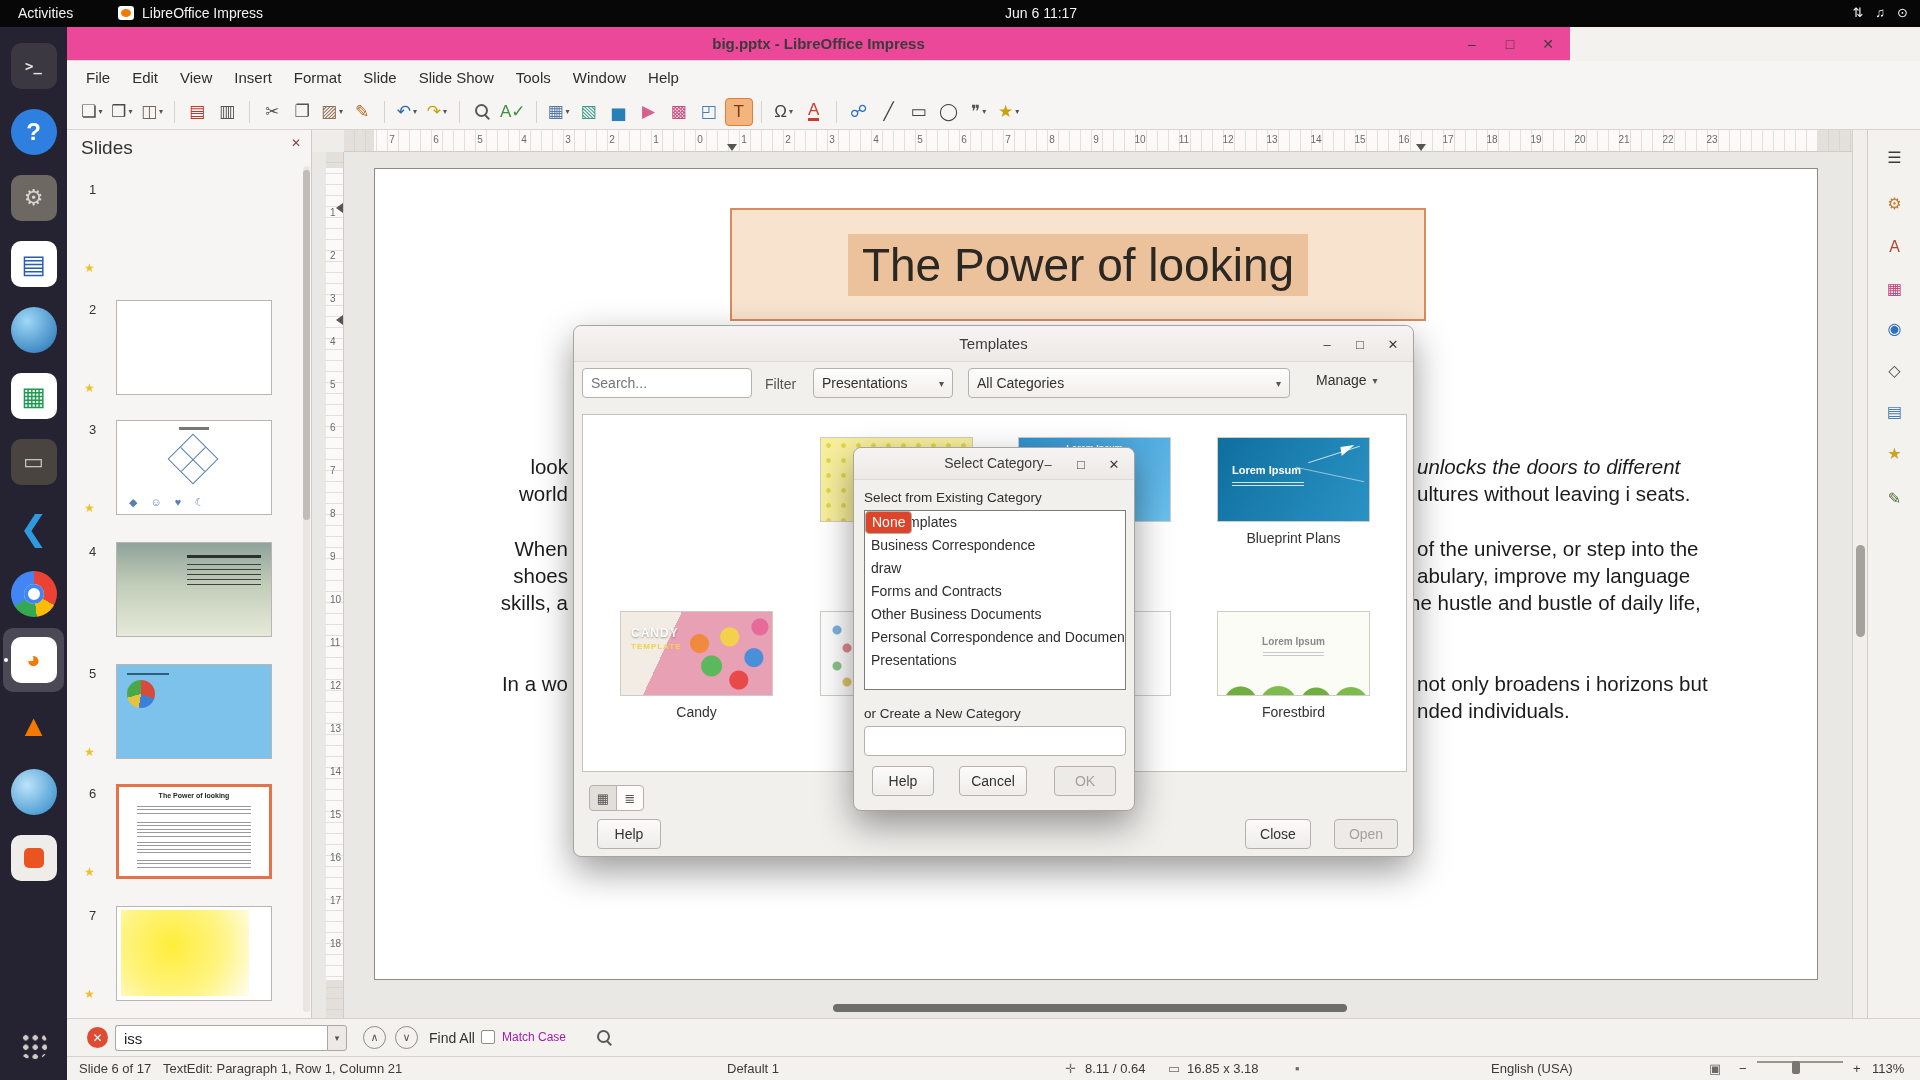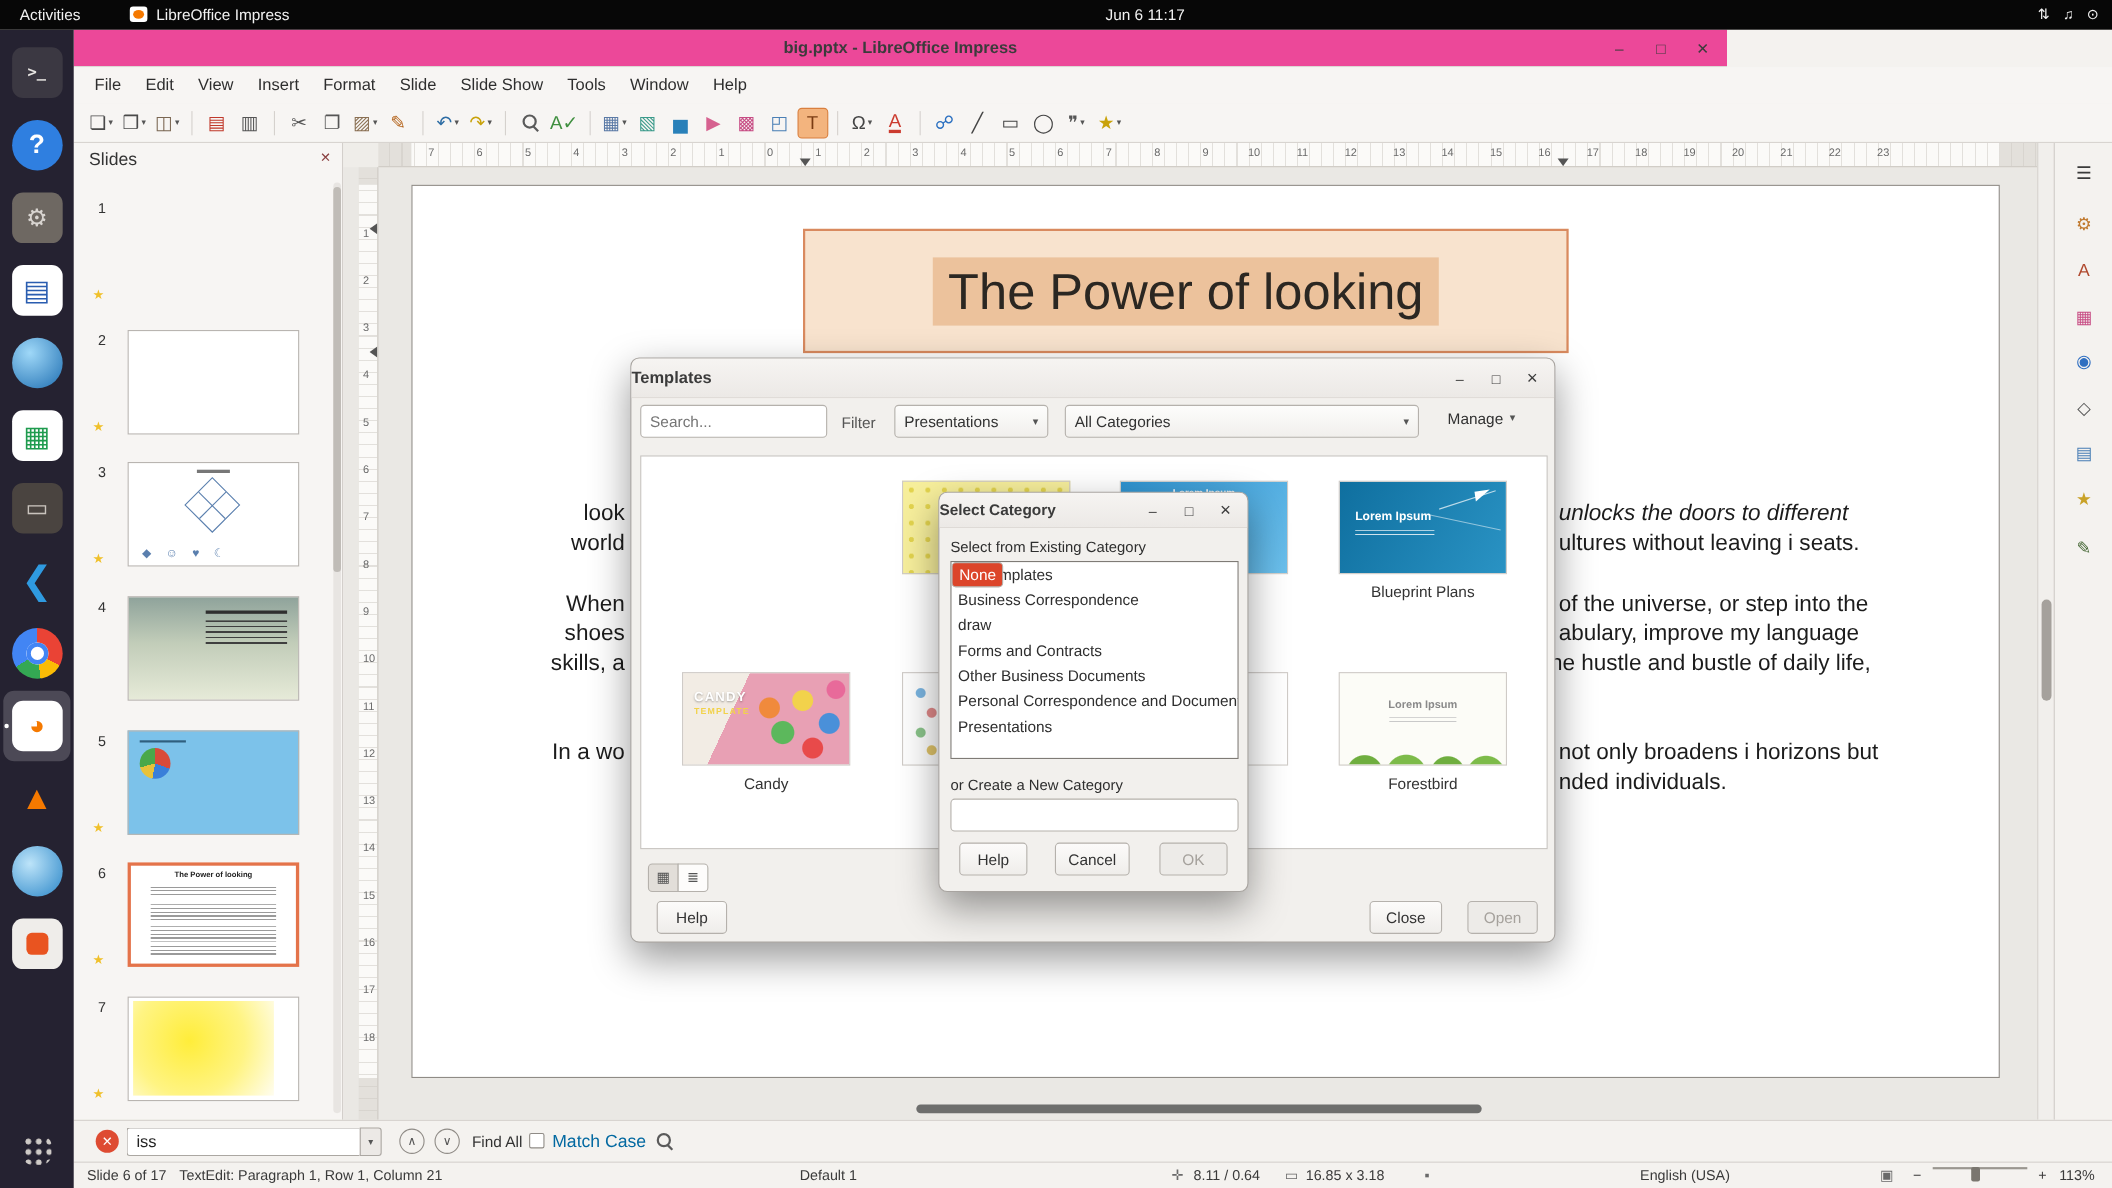--- a/index.html
+++ b/index.html
@@ -48,21 +48,21 @@
 .tb-glyph{font-size:17px;color:#4a4a4a;line-height:1}
 .tb-glyph.u{border-bottom:3px solid #cc3b2f;line-height:.95}
 .tb-dd{font-size:8px;color:#555;margin-left:2px}
 .tb-sep{width:1px;height:22px;background:#d5d1cd;margin:0 7px}
 .mag-icon{position:relative;width:15px;height:15px;display:inline-block}
 .mag-icon::before{content:"";position:absolute;left:0;top:0;width:9px;height:9px;border:2px solid #5a5a5a;border-radius:50%}
 .mag-icon::after{content:"";position:absolute;left:10px;top:10px;width:6px;height:2px;background:#5a5a5a;transform:rotate(45deg);transform-origin:left center}
 
 #slides-panel{position:absolute;left:67px;top:130px;width:245px;height:888px;background:#f7f5f3;border-right:1px solid #cfcbc7}
 .sp-head{position:relative;height:30px}
-.sp-title{position:absolute;left:14px;top:7px;font-size:16px;color:#333}
+.sp-title{position:absolute;left:14px;top:7px;font-size:19px;color:#333}
 .sp-close{position:absolute;right:10px;top:6px;font-size:12px;color:#8a4040}
 #slides-list{position:absolute;left:0;right:0;top:30px;bottom:0}
 .slide-row{position:absolute;left:0;width:100%;height:95px}
 .slide-num{position:absolute;left:22px;top:2px;font-size:13px;color:#333}
 .slide-star{position:absolute;left:17px;bottom:0;font-size:12px;color:#f0c02a}
 .slide-thumb{position:absolute;left:49px;top:0;width:156px;height:95px;background:#fff;border:1px solid #b9b5b1;overflow:hidden}
 .slide-thumb.selected{border:3px solid #e4734a}
 .sp-track{position:absolute;right:1px;top:36px;bottom:6px;width:7px;background:#e8e5e2;border-radius:4px}
 .sp-thumb{position:absolute;right:1px;top:40px;width:7px;height:350px;background:#c0bcb7;border-radius:4px}
 
@@ -115,31 +115,31 @@
 
 #findbar{position:absolute;left:67px;top:1018px;width:1853px;height:38px;background:#f4f2ef;border-top:1px solid #d5d1cd}
 #fb-close{position:absolute;left:20px;top:8px;width:21px;height:21px;border-radius:50%;background:#de4b32;color:#fff;font-size:12px;display:flex;align-items:center;justify-content:center}
 #fb-input{position:absolute;left:48px;top:6px;width:212px;height:26px;border:1px solid #aba7a2;border-right:none;border-radius:3px 0 0 3px;background:#fff;font-size:15px;padding:0 8px;font-family:inherit;color:#222}
 #fb-dd{position:absolute;left:260px;top:6px;width:20px;height:26px;border:1px solid #aba7a2;border-radius:0 3px 3px 0;background:#ece9e6;font-size:9px;color:#555;display:flex;align-items:center;justify-content:center}
 .fb-circle{position:absolute;top:7px;width:23px;height:23px;border:1px solid #8f8b86;border-radius:50%;color:#555;font-size:11px;display:flex;align-items:center;justify-content:center}
 #fb-prev{left:296px}
 #fb-next{left:328px}
 #fb-findall{position:absolute;left:362px;top:11px;font-size:14px;color:#333}
 #fb-cb{position:absolute;left:414px;top:11px;width:14px;height:14px;border:1px solid #8f8b86;border-radius:2px;background:#fff}
-#fb-matchcase{position:absolute;left:435px;top:11px;font-size:16px;color:#0369a1}
+#fb-matchcase{position:absolute;left:435px;top:11px;font-size:12px;color:#a21caf}
 #fb-magwrap{position:absolute;left:530px;top:11px}
 
 #statusbar{position:absolute;left:67px;top:1056px;width:1853px;height:24px;background:#f4f2ef;border-top:1px solid #d5d1cd;font-size:13px;color:#3a3a3a}
 #statusbar span{position:absolute;top:4px;white-space:nowrap}
 .z-track{position:absolute;left:1690px;top:12px;width:86px;height:2px;background:#9a968f}
 .z-handle{position:absolute;left:1725px;top:6px;width:8px;height:13px;background:#7a766f;border-radius:2px}
 
 .dlg{position:absolute;background:#f2f0ed;border:1px solid #a8a4a0;border-radius:8px;box-shadow:0 14px 36px rgba(0,0,0,.4)}
 .dlg-head{position:absolute;left:0;right:0;top:0;height:36px;border-bottom:1px solid #dedad6;border-radius:8px 8px 0 0;background:linear-gradient(#f6f4f2,#ece9e6)}
-.dlg-title{position:absolute;left:0;right:0;top:9px;font-weight:bold;font-size:15px;color:#3b3b3b}
+.dlg-title{position:absolute;left:0;right:0;top:9px;text-align:center;font-weight:normal;font-size:15px;color:#3b3b3b}
 .dlg-controls{position:absolute;right:8px;top:6px;display:flex;gap:9px}
 .dlg-cbtn{width:24px;height:24px;display:flex;align-items:center;justify-content:center;font-size:13px;color:#3c3c3c;border-radius:4px}
 .btn{position:absolute;border:1px solid #b5b1ac;border-radius:4px;background:linear-gradient(#fcfbfa,#efedea);font-size:14px;color:#323232;display:flex;align-items:center;justify-content:center}
 .btn.disabled{color:#a5a19c;background:#edebe8}
 .sel{position:absolute;border:1px solid #b5b1ac;border-radius:4px;background:linear-gradient(#fdfdfc,#f1efec);font-size:14px;color:#323232;display:flex;align-items:center;padding:0 8px}
 .sel .chev{margin-left:auto;font-size:10px;color:#555;padding-left:8px}
 .inp{position:absolute;border:1px solid #b5b1ac;border-radius:4px;background:#fff;font-size:14px;color:#222;padding:0 8px;font-family:inherit}
 
 #tmpl-dialog{left:573px;top:325px;width:841px;height:532px;z-index:50}
 #tmpl-search{left:8px;top:42px;width:170px;height:30px}

